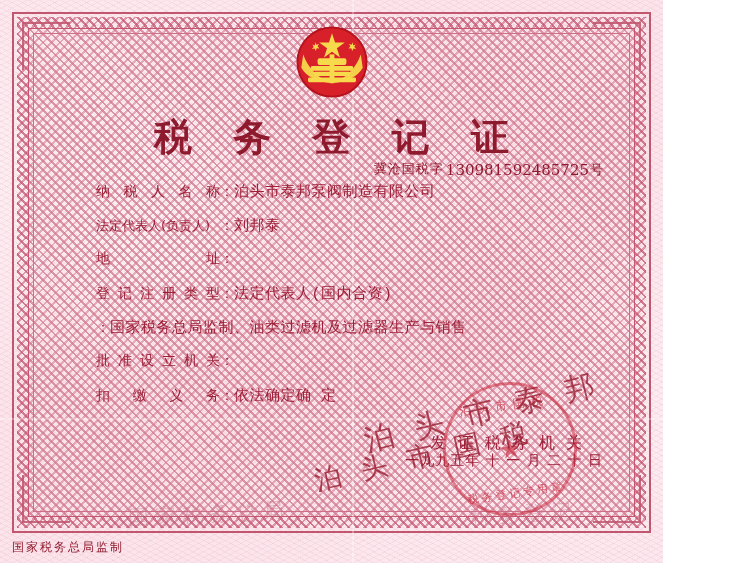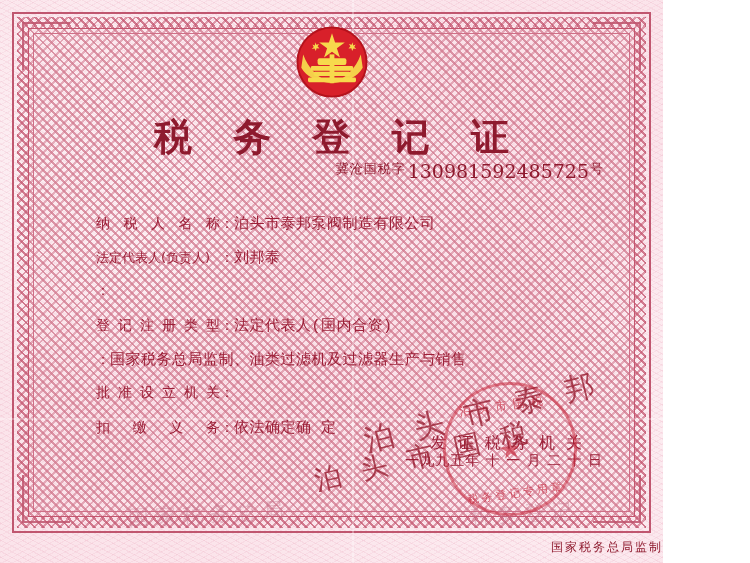--- a/index.html
+++ b/index.html
@@ -110,46 +110,46 @@
     z-index: 5;
   }
 
   
   .serial-row {
     position: absolute;
     top: 160px;
     right: 60px;
     z-index: 5;
     display: flex;
+    align-items: flex-end;
     color: #8e1a2e;
     font-family: "DejaVu Serif", "Liberation Serif", serif;
   }
   .serial-label {
     font-size: 13px;
     letter-spacing: 1px;
     padding-bottom: 1px;
   }
   .serial-value {
-    font-size: 19px;
+    font-size: 15px;
     letter-spacing: 0px;
     padding-left: 2px;
   }
   .serial-suffix {
     font-size: 13px;
     padding-left: 1px;
   }
 
   
   .fields {
     position: absolute;
     left: 96px;
     top: 182px;
     right: 64px;
     z-index: 5;
-    margin-top: 32px;
   }
   .field-row {
     display: flex;
     align-items: baseline;
     height: 34px;
     color: #9c2038;
     font-family: "DejaVu Sans", "Liberation Sans", sans-serif;
   }
   .field-label {
     width: 124px;
@@ -277,21 +277,21 @@
     pointer-events: none;
     z-index: 4;
   }
 
   
   .footer-caption {
     position: absolute;
     left: 12px;
     right: 0;
     bottom: 7px;
-    text-align: right;
+    text-align: left;
     font-size: 12px;
     color: #8e1a2e;
     letter-spacing: 2px;
     z-index: 6;
     font-family: "DejaVu Sans", "Liberation Sans", sans-serif;
   }
 </style>
 </head>
 <body>
 
@@ -347,20 +347,21 @@
       <span class="field-value">泊头市泰邦泵阀制造有限公司</span>
     </div>
 
     <div class="field-row">
       <span class="field-label tight">法定代表人(负责人)</span>
       <span class="field-colon">：</span>
       <span class="field-value">刘邦泰</span>
     </div>
 
     <div class="field-row">
+      <span class="field-label">地          址</span>
       <span class="field-colon">：</span>
     </div>
 
     <div class="field-row">
       <span class="field-label">登 记 注 册 类 型</span>
       <span class="field-colon">：</span>
       <span class="field-value">法定代表人(国内合资)</span>
     </div>
 
     <div class="field-row">

